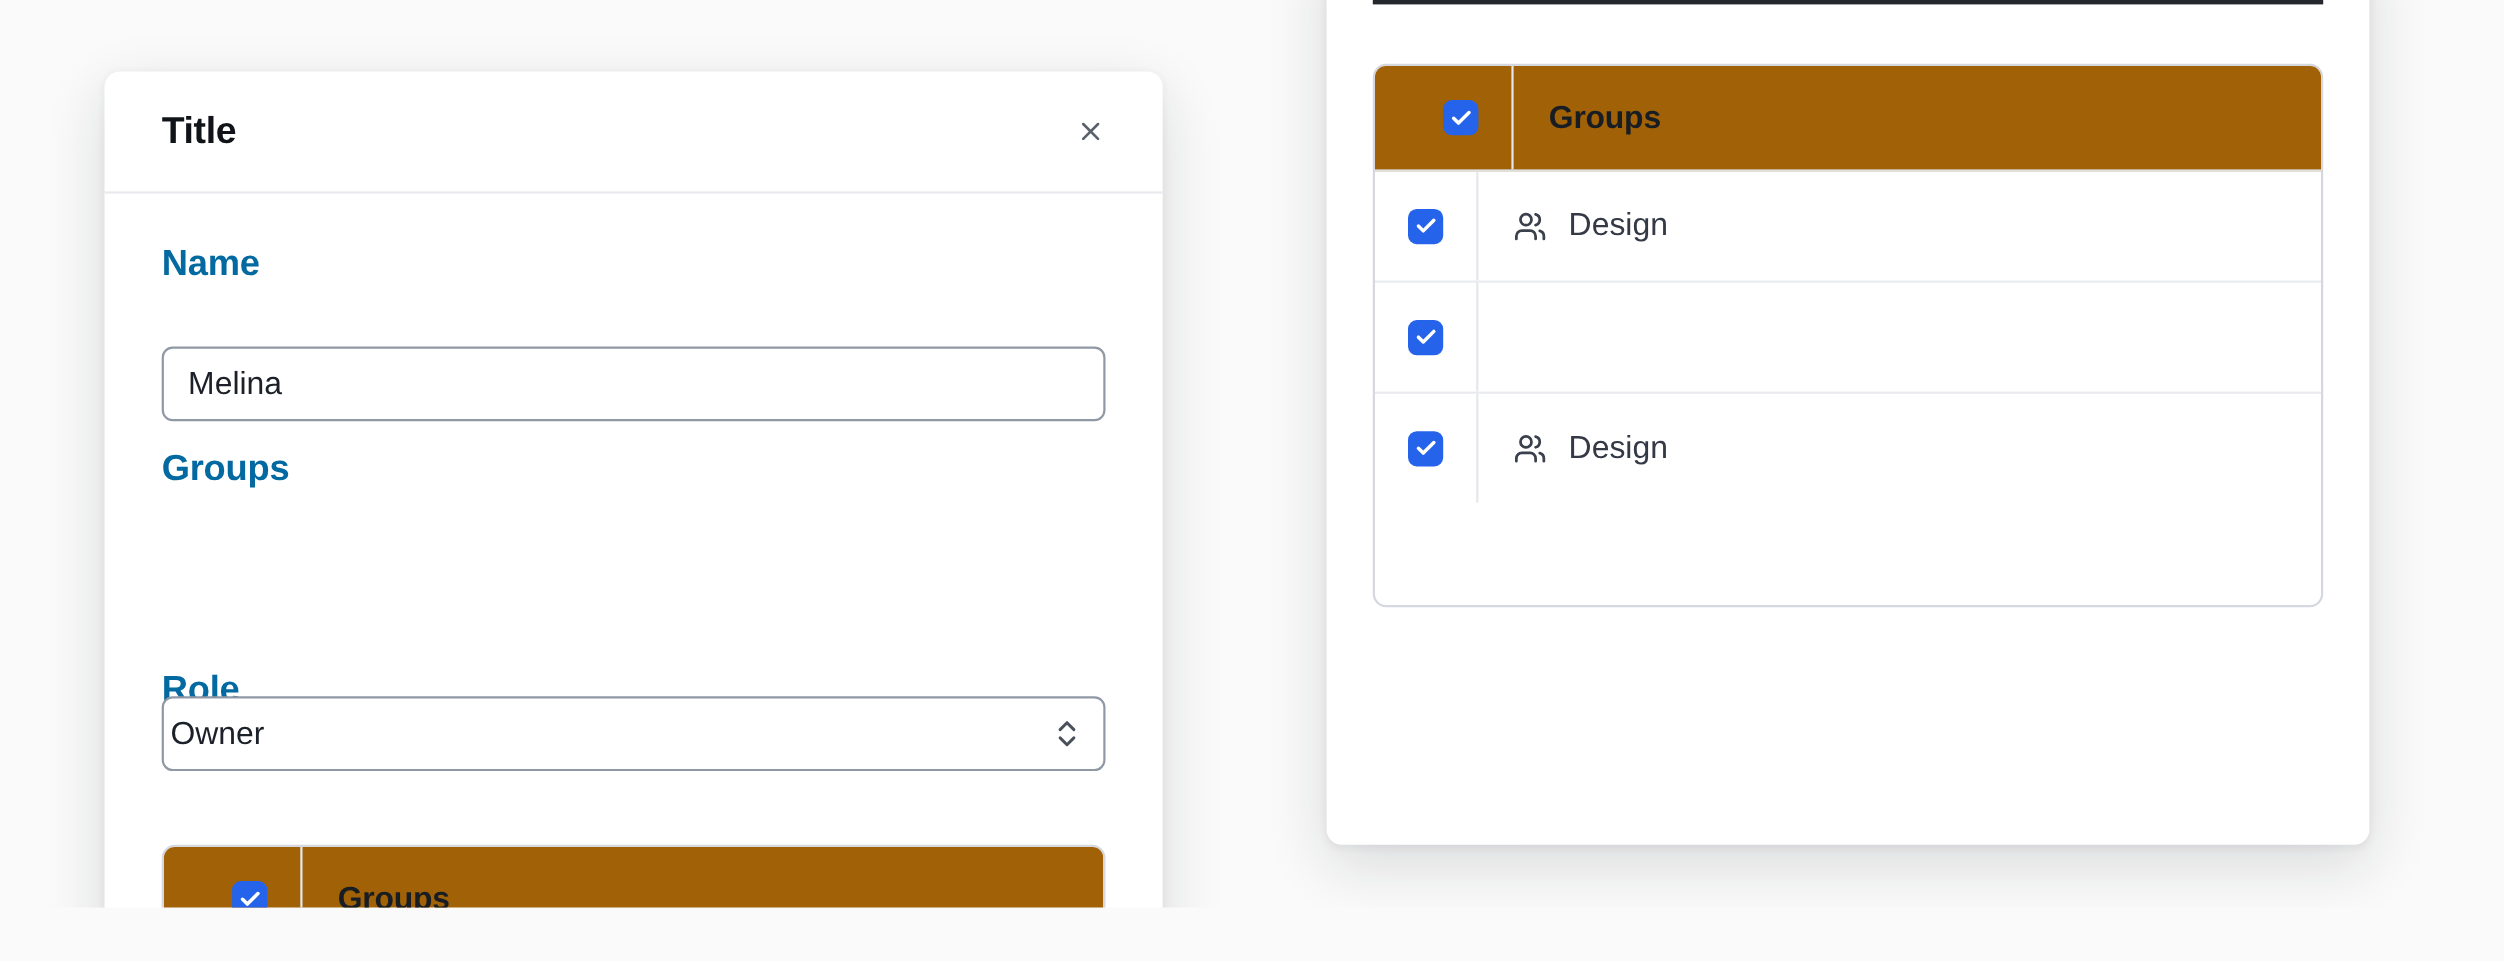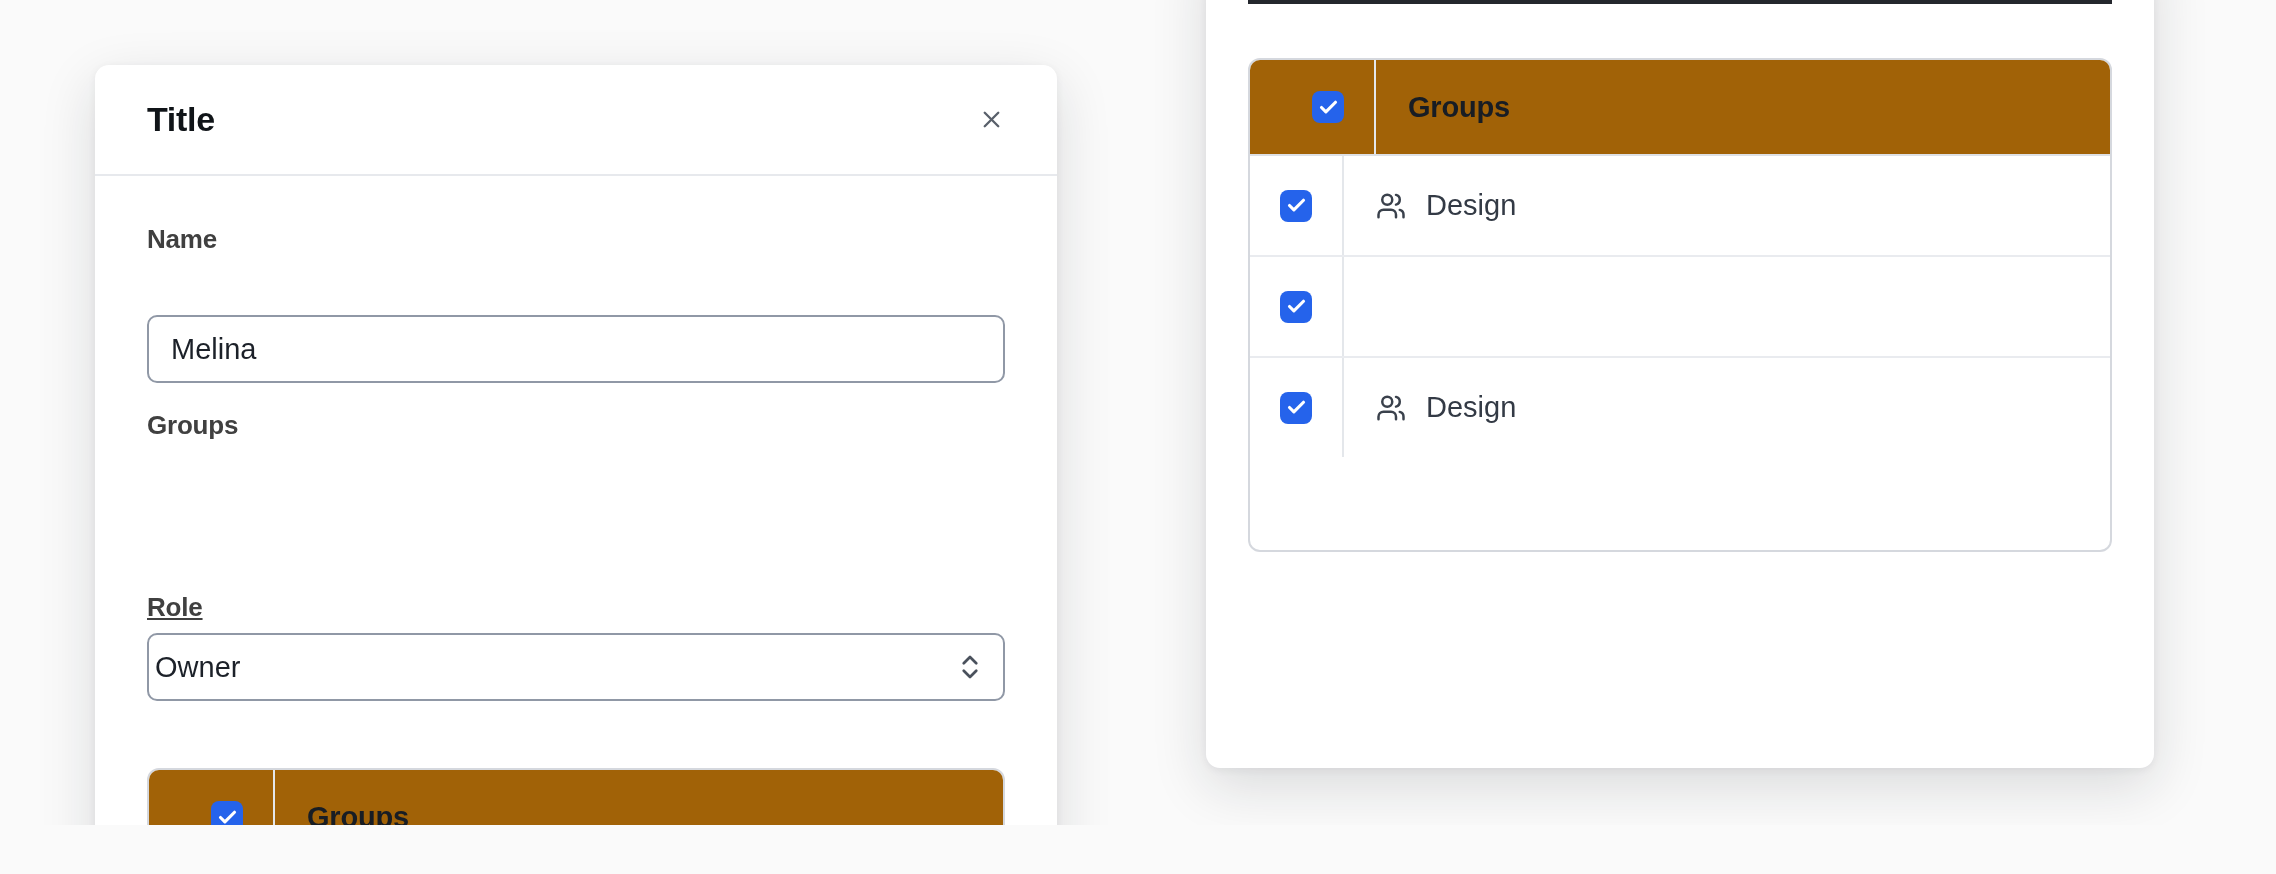--- a/index.html
+++ b/index.html
@@ -27,21 +27,21 @@
     padding:0 44px 0 52px;box-sizing:border-box;
   }
   .modal-title{font-size:34px;font-weight:700;color:#101418;letter-spacing:-.3px;}
   .close-btn{
     width:44px;height:44px;display:flex;align-items:center;justify-content:center;
     background:transparent;border:none;cursor:pointer;padding:0;
   }
 
   
   .f-label{
-    position:absolute;left:52px;font-size:26px;font-weight:700;color:#404040;
+    position:absolute;left:52px;font-size:33px;font-weight:700;color:#0369a1;
     letter-spacing:-.2px;line-height:34px;
   }
   .f-input{
     position:absolute;left:52px;width:858px;height:68px;box-sizing:border-box;
     border:2px solid #9098a6;border-radius:10px;background:#fff;
     font-family:"Liberation Sans",sans-serif;
     font-size:29px;color:#1c2129;padding:0 22px;outline:none;margin-top:33px;
   }
   .f-select{
     position:absolute;left:52px;width:858px;height:68px;box-sizing:border-box;
@@ -92,21 +92,21 @@
             <path d="m6 6 12 12"></path>
         </svg>
       </button>
     </div>
 
     <div class="f-label" style="top:157px;">Name</div>
     <input class="f-input" style="top: 217px;" type="text" value="Melina">
 
     <div class="f-label" style="top:343px;">Groups</div>
 
-    <div class="f-label" style="top:525px;text-decoration:underline;">Role</div>
+    <div class="f-label" style="top:544px;">Role</div>
     <div class="f-select" style="top:568px;">
       <span class="sel-value">Owner</span>
       <span class="sel-chevrons">
         <svg class="icon" width="30" height="30" viewBox="0 0 24 24" fill="none" stroke="#4a515c" stroke-width="2.2" stroke-linecap="round" stroke-linejoin="round">
           <path d="m7 15 5 5 5-5"></path>
             <path d="m7 9 5-5 5 5"></path>
         </svg>
       </span>
     </div>
 

